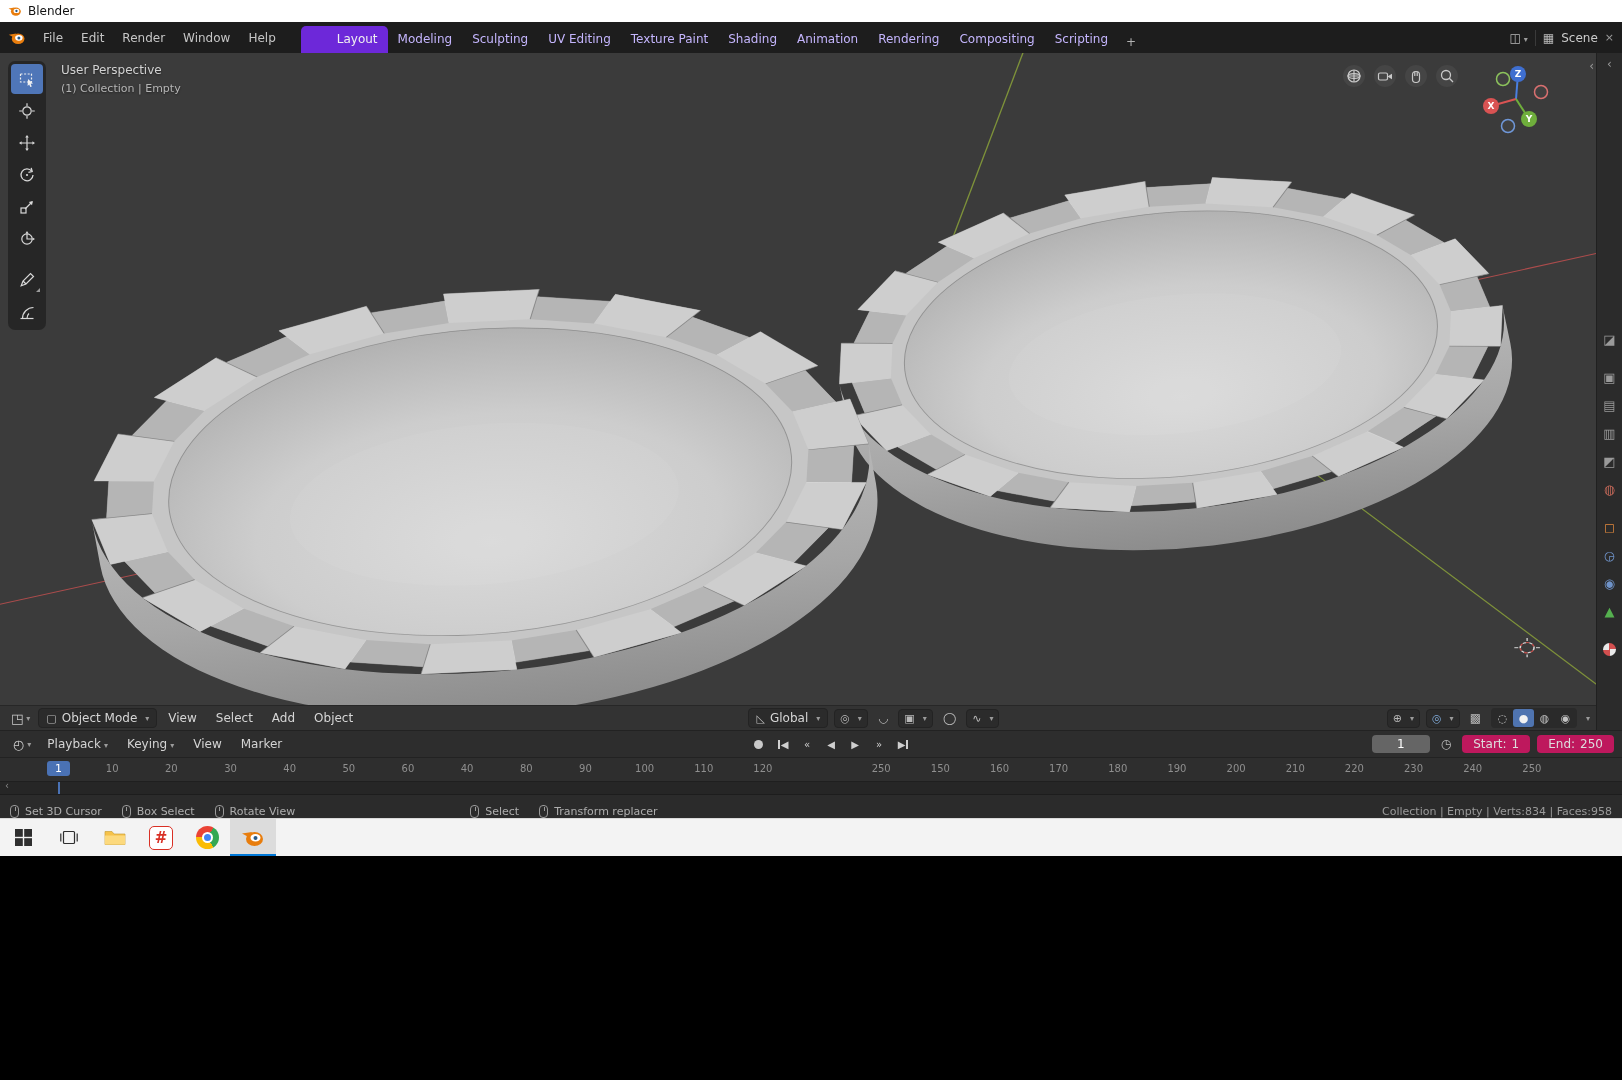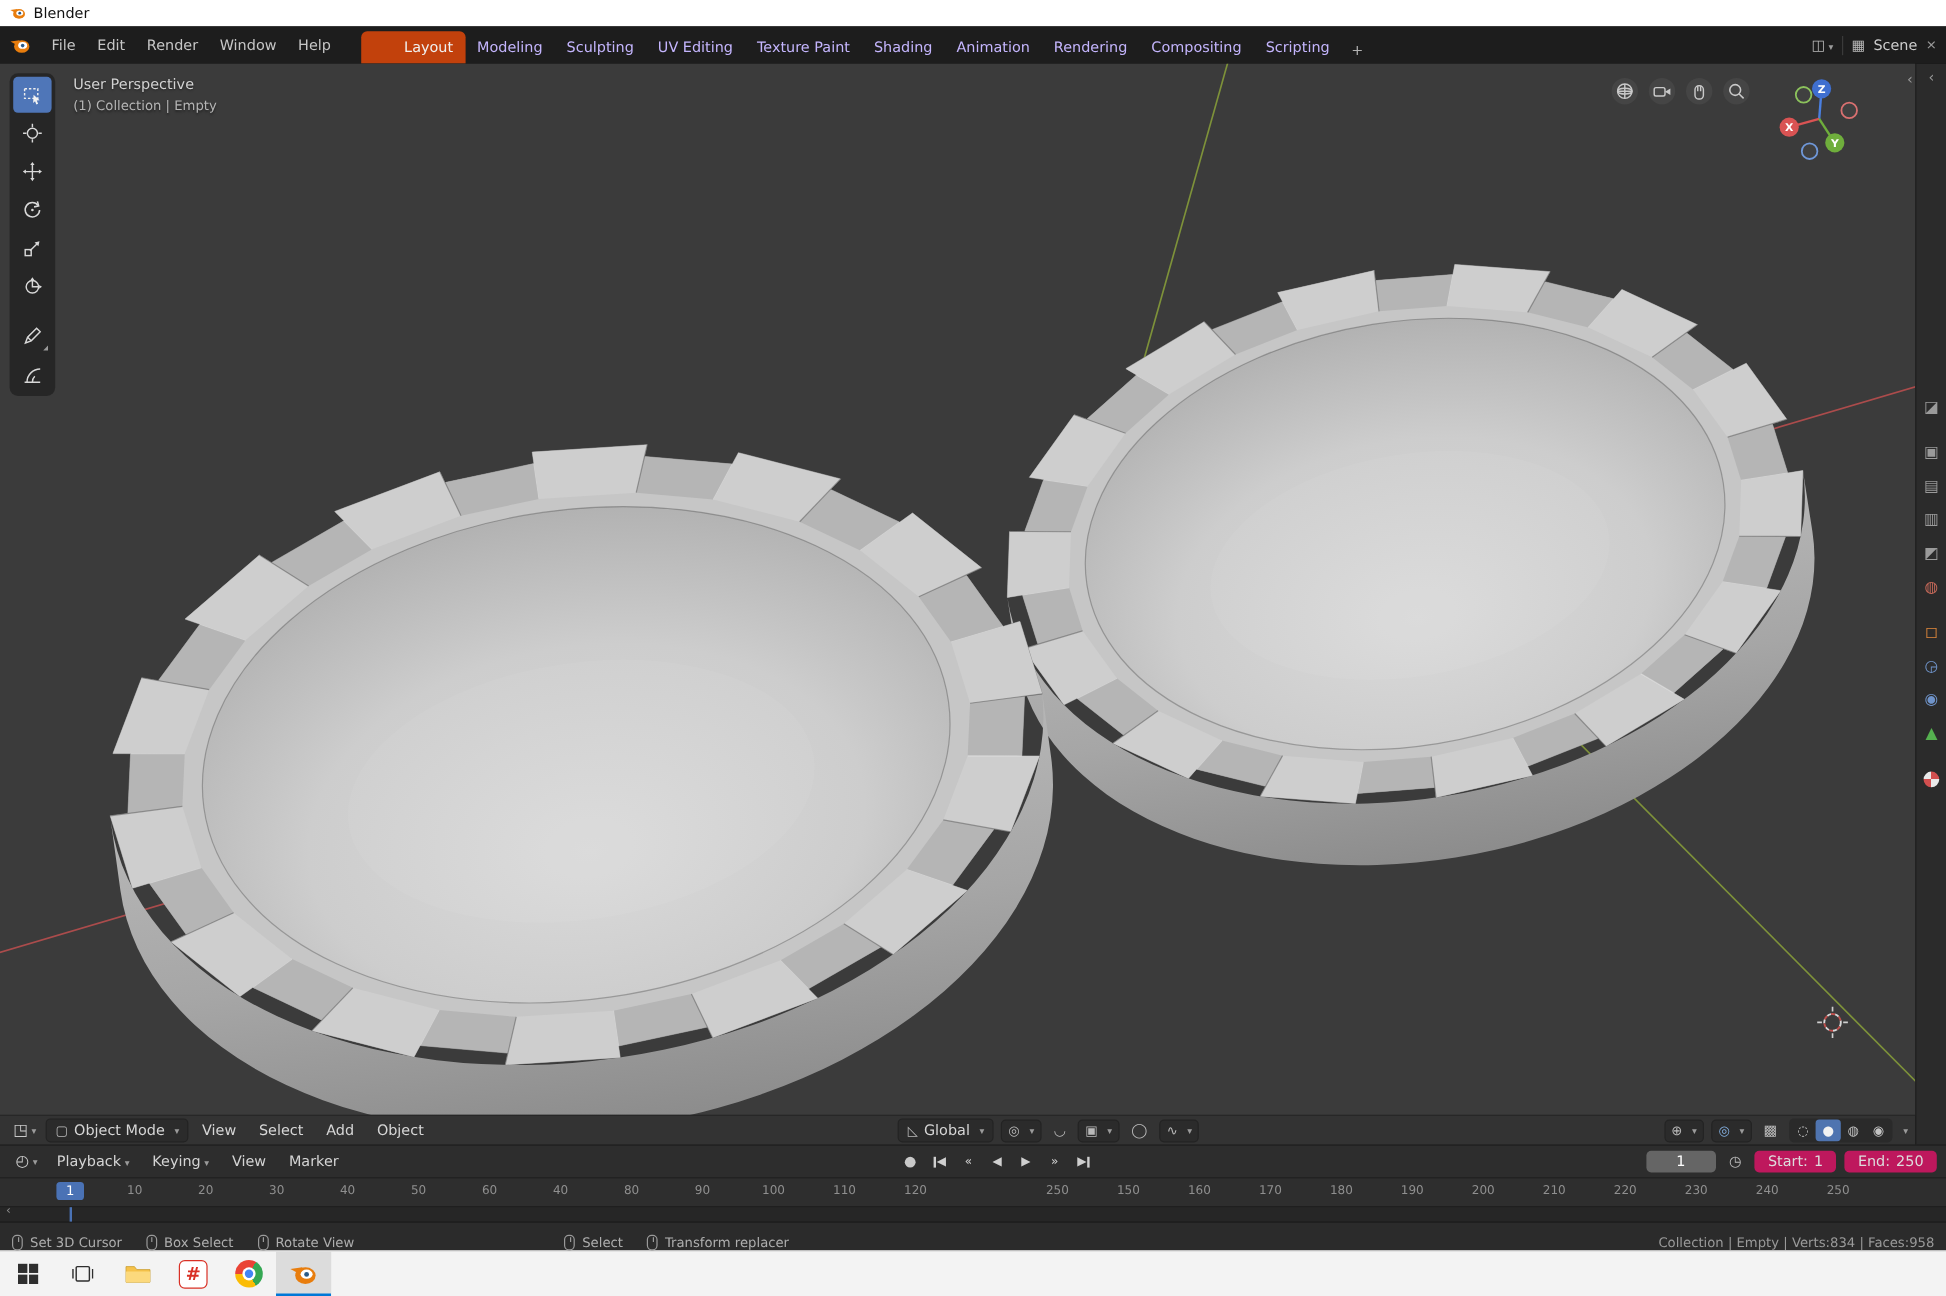--- a/index.html
+++ b/index.html
@@ -1,29 +1,29 @@
 <!DOCTYPE html>
 <html><head>
 <meta charset="utf-8">
 <style>
   * { box-sizing: border-box; margin: 0; padding: 0; }
   html,body { width:1622px; height:1080px; overflow:hidden; }
   body { font-family:"DejaVu Sans", sans-serif; background:#000; user-select:none; }
-  .window { display:flex; flex-direction:column; width:1622px; height:1080px; }
+  .window { display:flex; flex-direction:column; width:1622px; height:856px; }
 
   
   .titlebar { height:22px; background:#ffffff; display:flex; align-items:center; gap:6px; padding:0 8px; font-size:12px; color:#111; flex:0 0 auto; }
 
   
   .menubar { height:31px; background:#1d1d1d; display:flex; align-items:center; padding:0 8px; color:#c6c6c6; font-size:12px; flex:0 0 auto; }
   .menubar .logo { margin-right:8px; }
   .menu { padding:4px 9px; border-radius:3px; cursor:default; }
   .workspaces { display:flex; align-items:flex-end; margin-left:16px; height:100%; }
   .ws-tab { padding:6px 10px 7px; color:#c4b5fd; font-size:12px; white-space:nowrap; }
-  .ws-tab.active { background:#c2410c; color:#f0f0f0; border-radius:5px 5px 0 0;padding-left:36px; }
+  .ws-tab.active { background:#6d28d9; color:#f0f0f0; border-radius:5px 5px 0 0;padding-left:36px; }
   .ws-plus { padding:4px 8px; color:#b2b2b2; }
   .scene-select { margin-left:auto; display:flex; align-items:center; gap:7px; color:#cccccc; }
   .scene-select .sep { width:1px; height:16px; background:#3a3a3a; }
   .mini-ico { color:#b9b9b9; font-size:12px; }
   .xbtn { color:#9a9a9a; font-size:11px; }
   .chev { font-size:8px; color:#9b9b9b; margin-left:3px; }
 
   
   .main { flex:1; display:flex; min-height:0; }
   .vp-col { flex:1; display:flex; flex-direction:column; min-width:0; }

